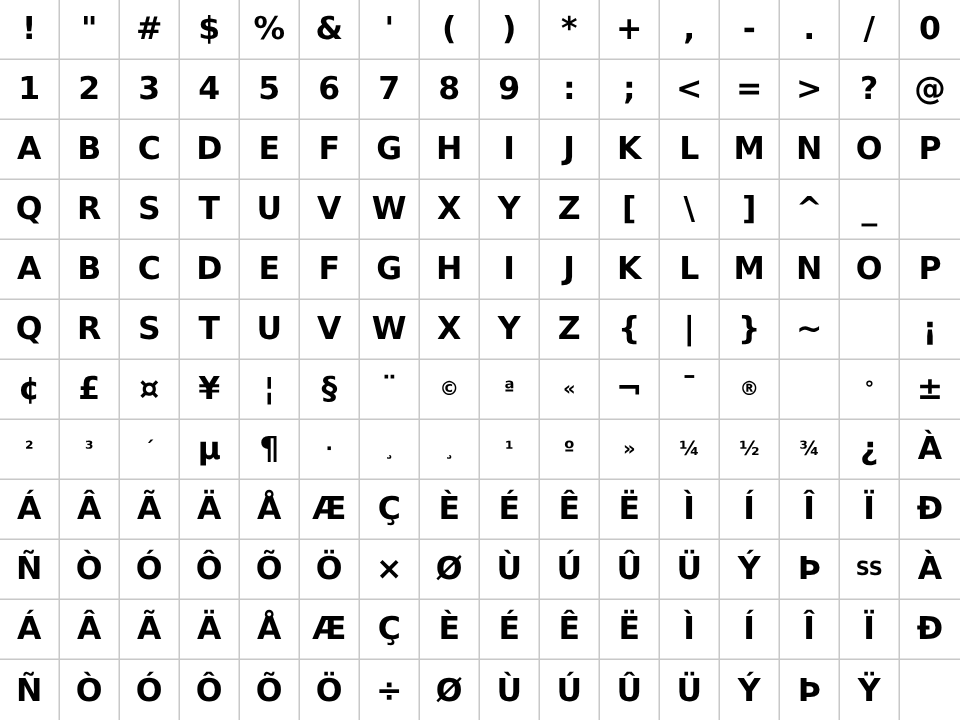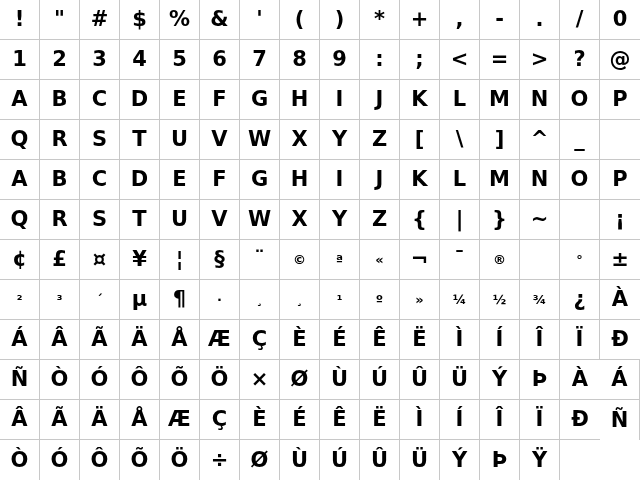--- a/index.html
+++ b/index.html
@@ -206,20 +206,21 @@
     <div class="glyph-cell">Õ</div>
     <div class="glyph-cell">Ö</div>
     <div class="glyph-cell">×</div>
     <div class="glyph-cell">Ø</div>
     <div class="glyph-cell">Ù</div>
     <div class="glyph-cell">Ú</div>
     <div class="glyph-cell">Û</div>
     <div class="glyph-cell">Ü</div>
     <div class="glyph-cell">Ý</div>
     <div class="glyph-cell">Þ</div>
+    <div class="glyph-cell small">SS</div>
     <div class="glyph-cell col-last">À</div>
     <div class="glyph-cell">Á</div>
     <div class="glyph-cell">Â</div>
     <div class="glyph-cell">Ã</div>
     <div class="glyph-cell">Ä</div>
     <div class="glyph-cell">Å</div>
     <div class="glyph-cell">Æ</div>
     <div class="glyph-cell">Ç</div>
     <div class="glyph-cell">È</div>
     <div class="glyph-cell">É</div>

